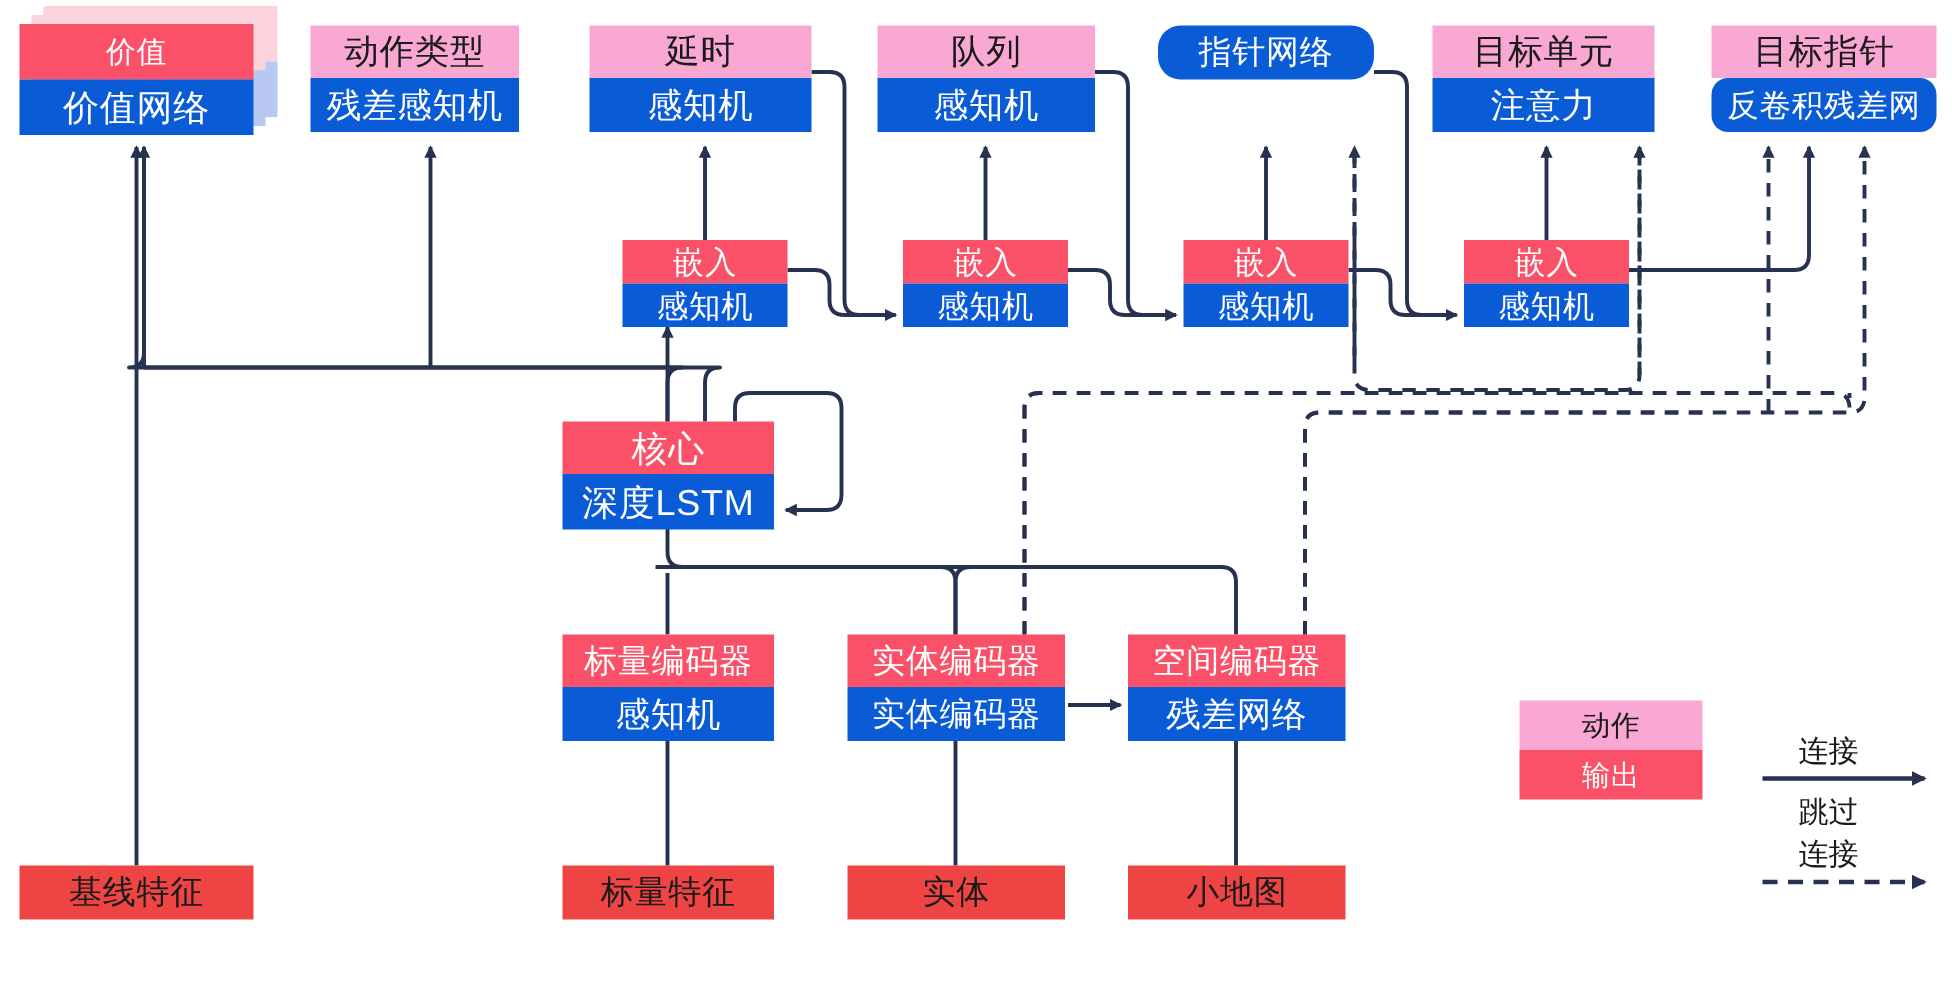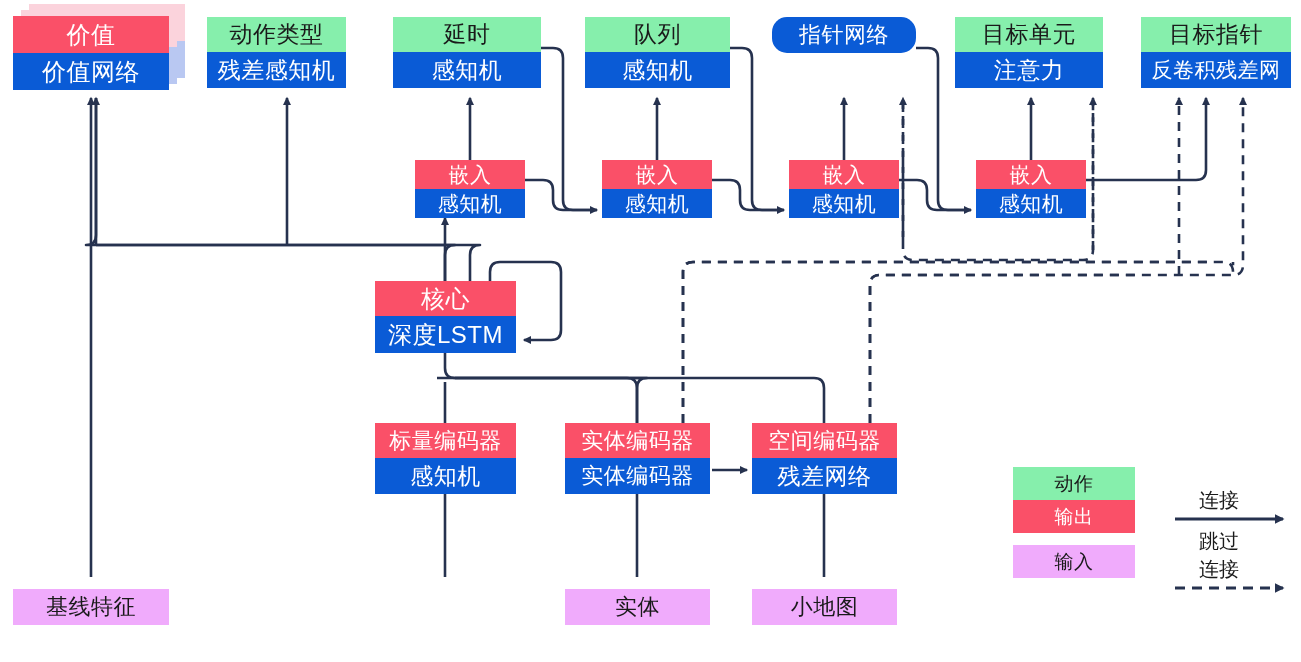--- a/index.html
+++ b/index.html
@@ -6,23 +6,23 @@
   body{width:1301px;height:662px;overflow:hidden;
        font-family:"Liberation Sans","DejaVu Sans",sans-serif;}
   #stage{position:relative;width:1301px;height:662px;}
 
   svg.wires{position:absolute;left:0;top:0;width:1301px;height:662px;pointer-events:none;}
 
   .node{position:absolute;box-sizing:border-box;}
   .cell{display:flex;align-items:center;justify-content:center;
         box-sizing:border-box;white-space:nowrap;letter-spacing:.5px;}
   .c-out   {background:#FA5068;color:#ffffff;}
-  .c-act   {background:#86efac;color:#1a1a1a;}
+  .c-act   {background:#f9a8d4;color:#1a1a1a;}
   .c-nn    {background:#0A5BD6;color:#ffffff;}
-  .c-in    {background:#f0abfc;color:#1a1a1a;margin-top:12px;}
+  .c-in    {background:#ef4444;color:#1a1a1a;}
 
   .ghost{position:absolute;box-sizing:border-box;}
   .g-out{background:#FBD3DC;}
   .g-nn {background:#B9C8F2;}
 
   .legend-box{position:absolute;left:1013px;top:467px;width:122px;}
   .legend-box .cell{height:33px;font-size:19px;}
 
   .lg-label{position:absolute;color:#1a1a1a;font-size:20px;white-space:nowrap;}
 </style>
@@ -88,21 +88,21 @@
       <path d="M1179,275 L1179,98" marker-end="url(#ah)"></path>
     </g>
   </svg>
 
   <div class="ghost g-out" style="left:29px;top:4px;width:156px;height:37px;"></div>
   <div class="ghost g-nn" style="left:29px;top:41px;width:156px;height:37px;"></div>
   <div class="ghost g-out" style="left:21px;top:10px;width:156px;height:37px;"></div>
   <div class="ghost g-nn" style="left:21px;top:47px;width:156px;height:37px;"></div>
 
   <div class="node" style="left:13px;top:16px;width:156px;">
-    <div class="cell c-out" style="height:37px;font-size:24px;">价值</div>
+    <div class="cell c-out" style="height:37px;font-size:20px;">价值</div>
     <div class="cell c-nn" style="height:37px;font-size:24px;">价值网络</div>
   </div>
 
   <div class="node" style="left:207px;top:17px;width:139px;">
     <div class="cell c-act" style="height:35px;font-size:23px;">动作类型</div>
     <div class="cell c-nn" style="height:36px;font-size:23px;text-align:right;">残差感知机</div>
   </div>
 
   <div class="node" style="left:393px;top:17px;width:148px;">
     <div class="cell c-act" style="height:35px;font-size:23px;">延时</div>
@@ -118,21 +118,21 @@
     <div class="cell c-nn" style="height:36px;font-size:22px;border-radius:15px;">指针网络</div>
   </div>
 
   <div class="node" style="left:955px;top:17px;width:148px;">
     <div class="cell c-act" style="height:35px;font-size:23px;">目标单元</div>
     <div class="cell c-nn" style="height:36px;font-size:23px;">注意力</div>
   </div>
 
   <div class="node" style="left:1141px;top:17px;width:150px;">
     <div class="cell c-act" style="height:35px;font-size:23px;">目标指针</div>
-    <div class="cell c-nn" style="height:36px;font-size:21px;">反卷积残差网</div>
+    <div class="cell c-nn" style="height:36px;font-size:21px;border-radius:11px;">反卷积残差网</div>
   </div>
 
   <div class="node" style="left:415px;top:160px;width:110px;">
     <div class="cell c-out" style="height:29px;font-size:21px;">嵌入</div>
     <div class="cell c-nn" style="height:29px;font-size:21px;">感知机</div>
   </div>
   <div class="node" style="left:602px;top:160px;width:110px;">
     <div class="cell c-out" style="height:29px;font-size:21px;">嵌入</div>
     <div class="cell c-nn" style="height:29px;font-size:21px;">感知机</div>
   </div>
@@ -159,31 +159,33 @@
     <div class="cell c-nn" style="height:36px;font-size:22px;">实体编码器</div>
   </div>
   <div class="node" style="left:752px;top:423px;width:145px;">
     <div class="cell c-out" style="height:35px;font-size:22px;">空间编码器</div>
     <div class="cell c-nn" style="height:36px;font-size:23px;">残差网络</div>
   </div>
 
   <div class="node" style="left:13px;top:577px;width:156px;">
     <div class="cell c-in" style="height:36px;font-size:22px;">基线特征</div>
   </div>
+  <div class="node" style="left:375px;top:577px;width:141px;">
+    <div class="cell c-in" style="height:36px;font-size:22px;">标量特征</div>
+  </div>
   <div class="node" style="left:565px;top:577px;width:145px;">
     <div class="cell c-in" style="height:36px;font-size:22px;">实体</div>
   </div>
   <div class="node" style="left:752px;top:577px;width:145px;">
     <div class="cell c-in" style="height:36px;font-size:22px;">小地图</div>
   </div>
 
   <div class="legend-box">
     <div class="cell c-act">动作</div>
     <div class="cell c-out">输出</div>
-    <div class="cell c-in">输入</div>
   </div>
 
   <div class="lg-label" style="left:1199px;top:487px;">连接</div>
   <div class="lg-label" style="left:1199px;top:528px;">跳过</div>
   <div class="lg-label" style="left:1199px;top:556px;">连接</div>
 
   <svg class="wires" viewBox="0 0 1301 662">
     <defs>
       <marker id="ah2" markerWidth="11" markerHeight="11" refX="8.5" refY="5.5" orient="auto" markerUnits="userSpaceOnUse">
         <path d="M0,0.6 L10,5.5 L0,10.4 z" fill="#26324f"></path>

